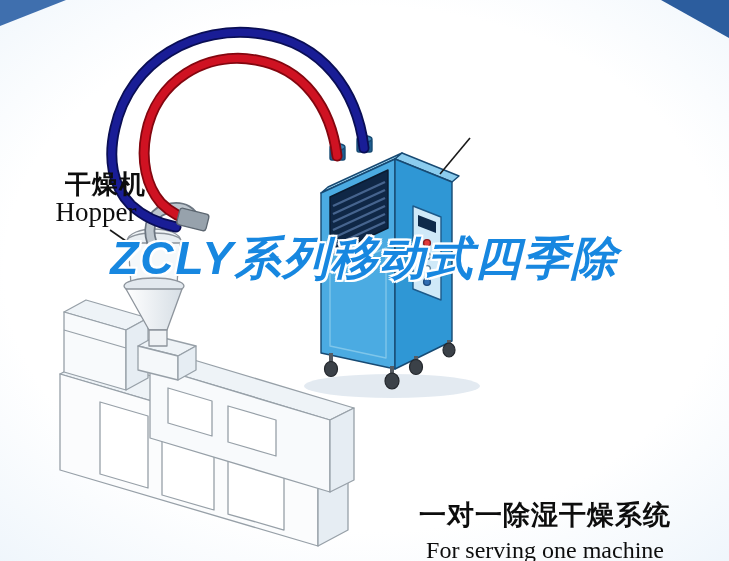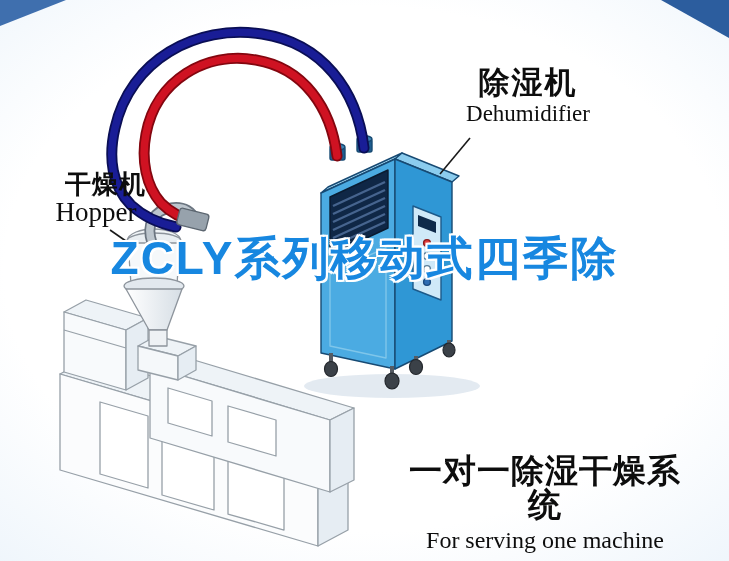--- a/index.html
+++ b/index.html
@@ -15,26 +15,26 @@
   .label{position:absolute;z-index:2;text-align:center;color:#0d0d0d;}
   .label .cn{font-weight:bold;display:block;}
   .label .en{display:block;font-family:"Liberation Serif", serif;font-weight:normal;}
   .label-dehumidifier{left:450px;top:66px;width:156px;}
   .label-dehumidifier .cn{font-size:31px;line-height:34px;letter-spacing:2px;}
   .label-dehumidifier .en{font-size:23px;line-height:28px;}
   .label-hopper{left:46px;top:170px;width:100px;}
   .label-hopper .cn{font-size:26px;line-height:29px;letter-spacing:1px;text-align:right;}
   .label-hopper .en{font-size:27px;line-height:26px;}
   .label-system{left:394px;top:454px;width:302px;}
-  .label-system .cn{font-size:33px;line-height:34px;letter-spacing:1px;}
+  .label-system .cn{font-size:27px;line-height:34px;letter-spacing:1px;margin-top:44px;}
   .label-system .en{font-size:24px;line-height:28px;margin-top:4px;}
   .watermark{
     position:absolute;left:0;right:0;top:234px;z-index:3;
     text-align:center;
-    font-weight:bold;
+    font-style:italic;font-weight:bold;
     font-size:46px;line-height:49px;letter-spacing:2px;
     color:#1787e0;
     text-shadow:
       -2px -2px 0 #fff, 0 -2px 0 #fff, 2px -2px 0 #fff,
       -2px 0 0 #fff, 2px 0 0 #fff,
       -2px 2px 0 #fff, 0 2px 0 #fff, 2px 2px 0 #fff;
   }
   .watermark div{display:block;}
 </style>
 </head>
@@ -136,24 +136,20 @@
 
     <g stroke="#1a1a1a" stroke-width="1.6">
       <line x1="470" y1="138" x2="440" y2="174"></line>
       <line x1="110" y1="230" x2="136" y2="248"></line>
     </g>
 
     <polygon points="0,0 66,0 0,26" fill="#3f6fae"></polygon>
     <polygon points="729,0 661,0 729,38" fill="#2c5d9e"></polygon>
   </svg>
 
-  <div class="label label-dehumidifier">
-    <span class="cn">除湿机</span>
-    <span class="en">Dehumidifier</span>
-  </div>
 
   <div class="label label-hopper">
     <span class="cn">干燥机</span>
     <span class="en">Hopper</span>
   </div>
 
   <div class="label label-system">
     <span class="cn">一对一除湿干燥系统</span>
     <span class="en">For serving one machine</span>
   </div>

